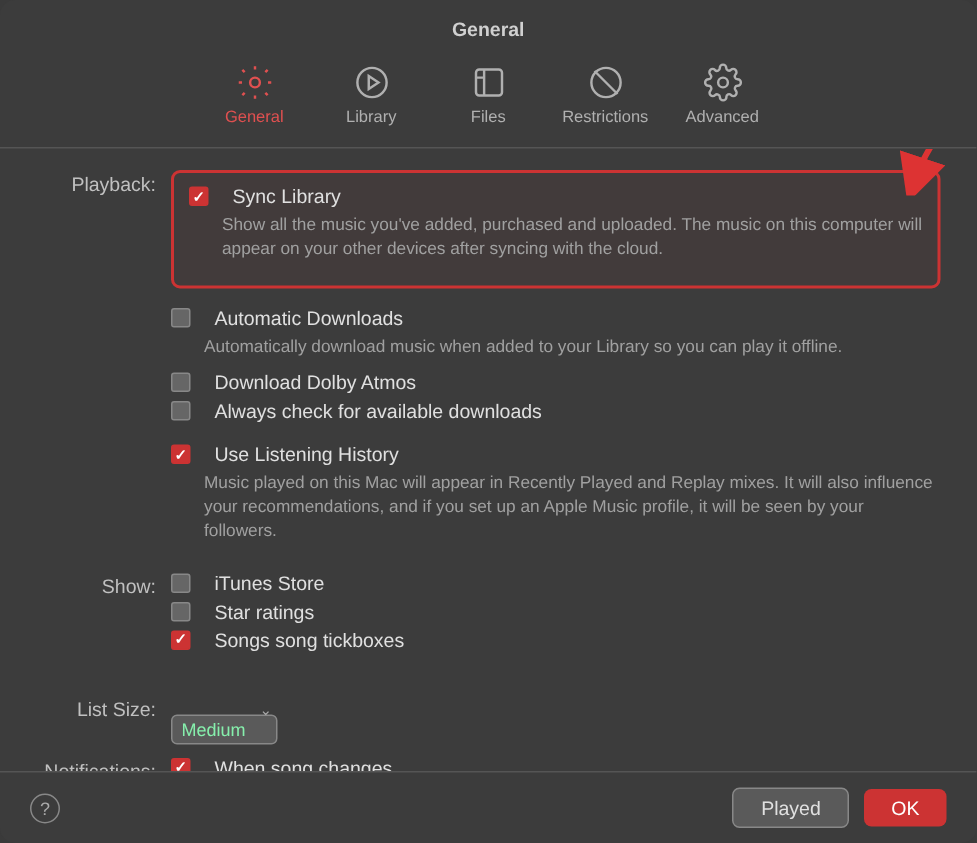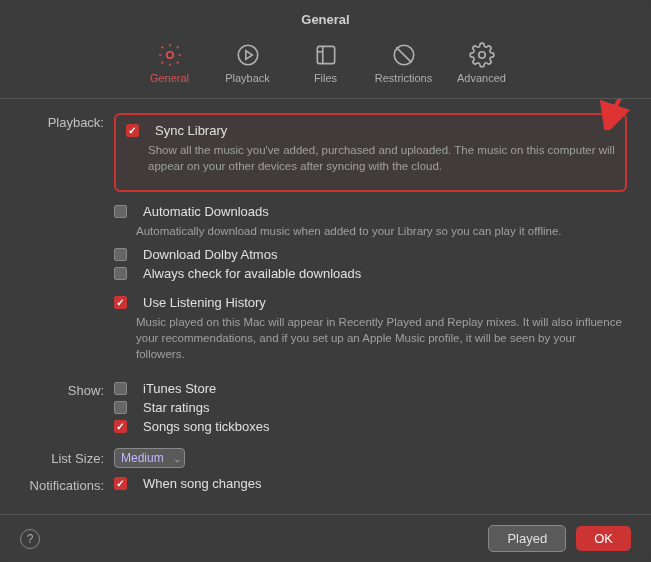--- a/index.html
+++ b/index.html
@@ -152,27 +152,28 @@
     }
     .list-size-row {
       display: flex;
       align-items: center;
       margin-bottom: 8px;
     }
     .select-box {
       background: #5a5a5a;
       border: 1px solid #888;
       border-radius: 4px;
-      color: #c4b5fd;
+      color: #86efac;
       font-size: 12px;
       padding: 2px 20px 2px 6px;
       cursor: pointer;
       appearance: none;
       -webkit-appearance: none;
       position: relative;
+      margin-top: 28px;
     }
     .select-wrapper {
       position: relative;
       display: inline-block;
     }
     .select-wrapper::after {
       content: '⌃';
       position: absolute;
       right: 4px;
       top: 50%;
@@ -239,21 +240,21 @@
       <span class="toolbar-label">General</span>
     </div>
 
     <div class="toolbar-item">
       <div class="toolbar-icon">
         <svg viewBox="0 0 24 24" stroke-width="1.5">
           <circle cx="12" cy="12" r="9"></circle>
           <polygon points="10,8 16,12 10,16"></polygon>
         </svg>
       </div>
-      <span class="toolbar-label">Playback</span>
+      <span class="toolbar-label">Library</span>
     </div>
 
     <div class="toolbar-item">
       <div class="toolbar-icon">
         <svg viewBox="0 0 24 24" stroke-width="1.5">
           <rect x="4" y="4" width="16" height="16" rx="2"></rect>
           <path d="M9 4v16M4 9h5"></path>
         </svg>
       </div>
       <span class="toolbar-label">Files</span>

